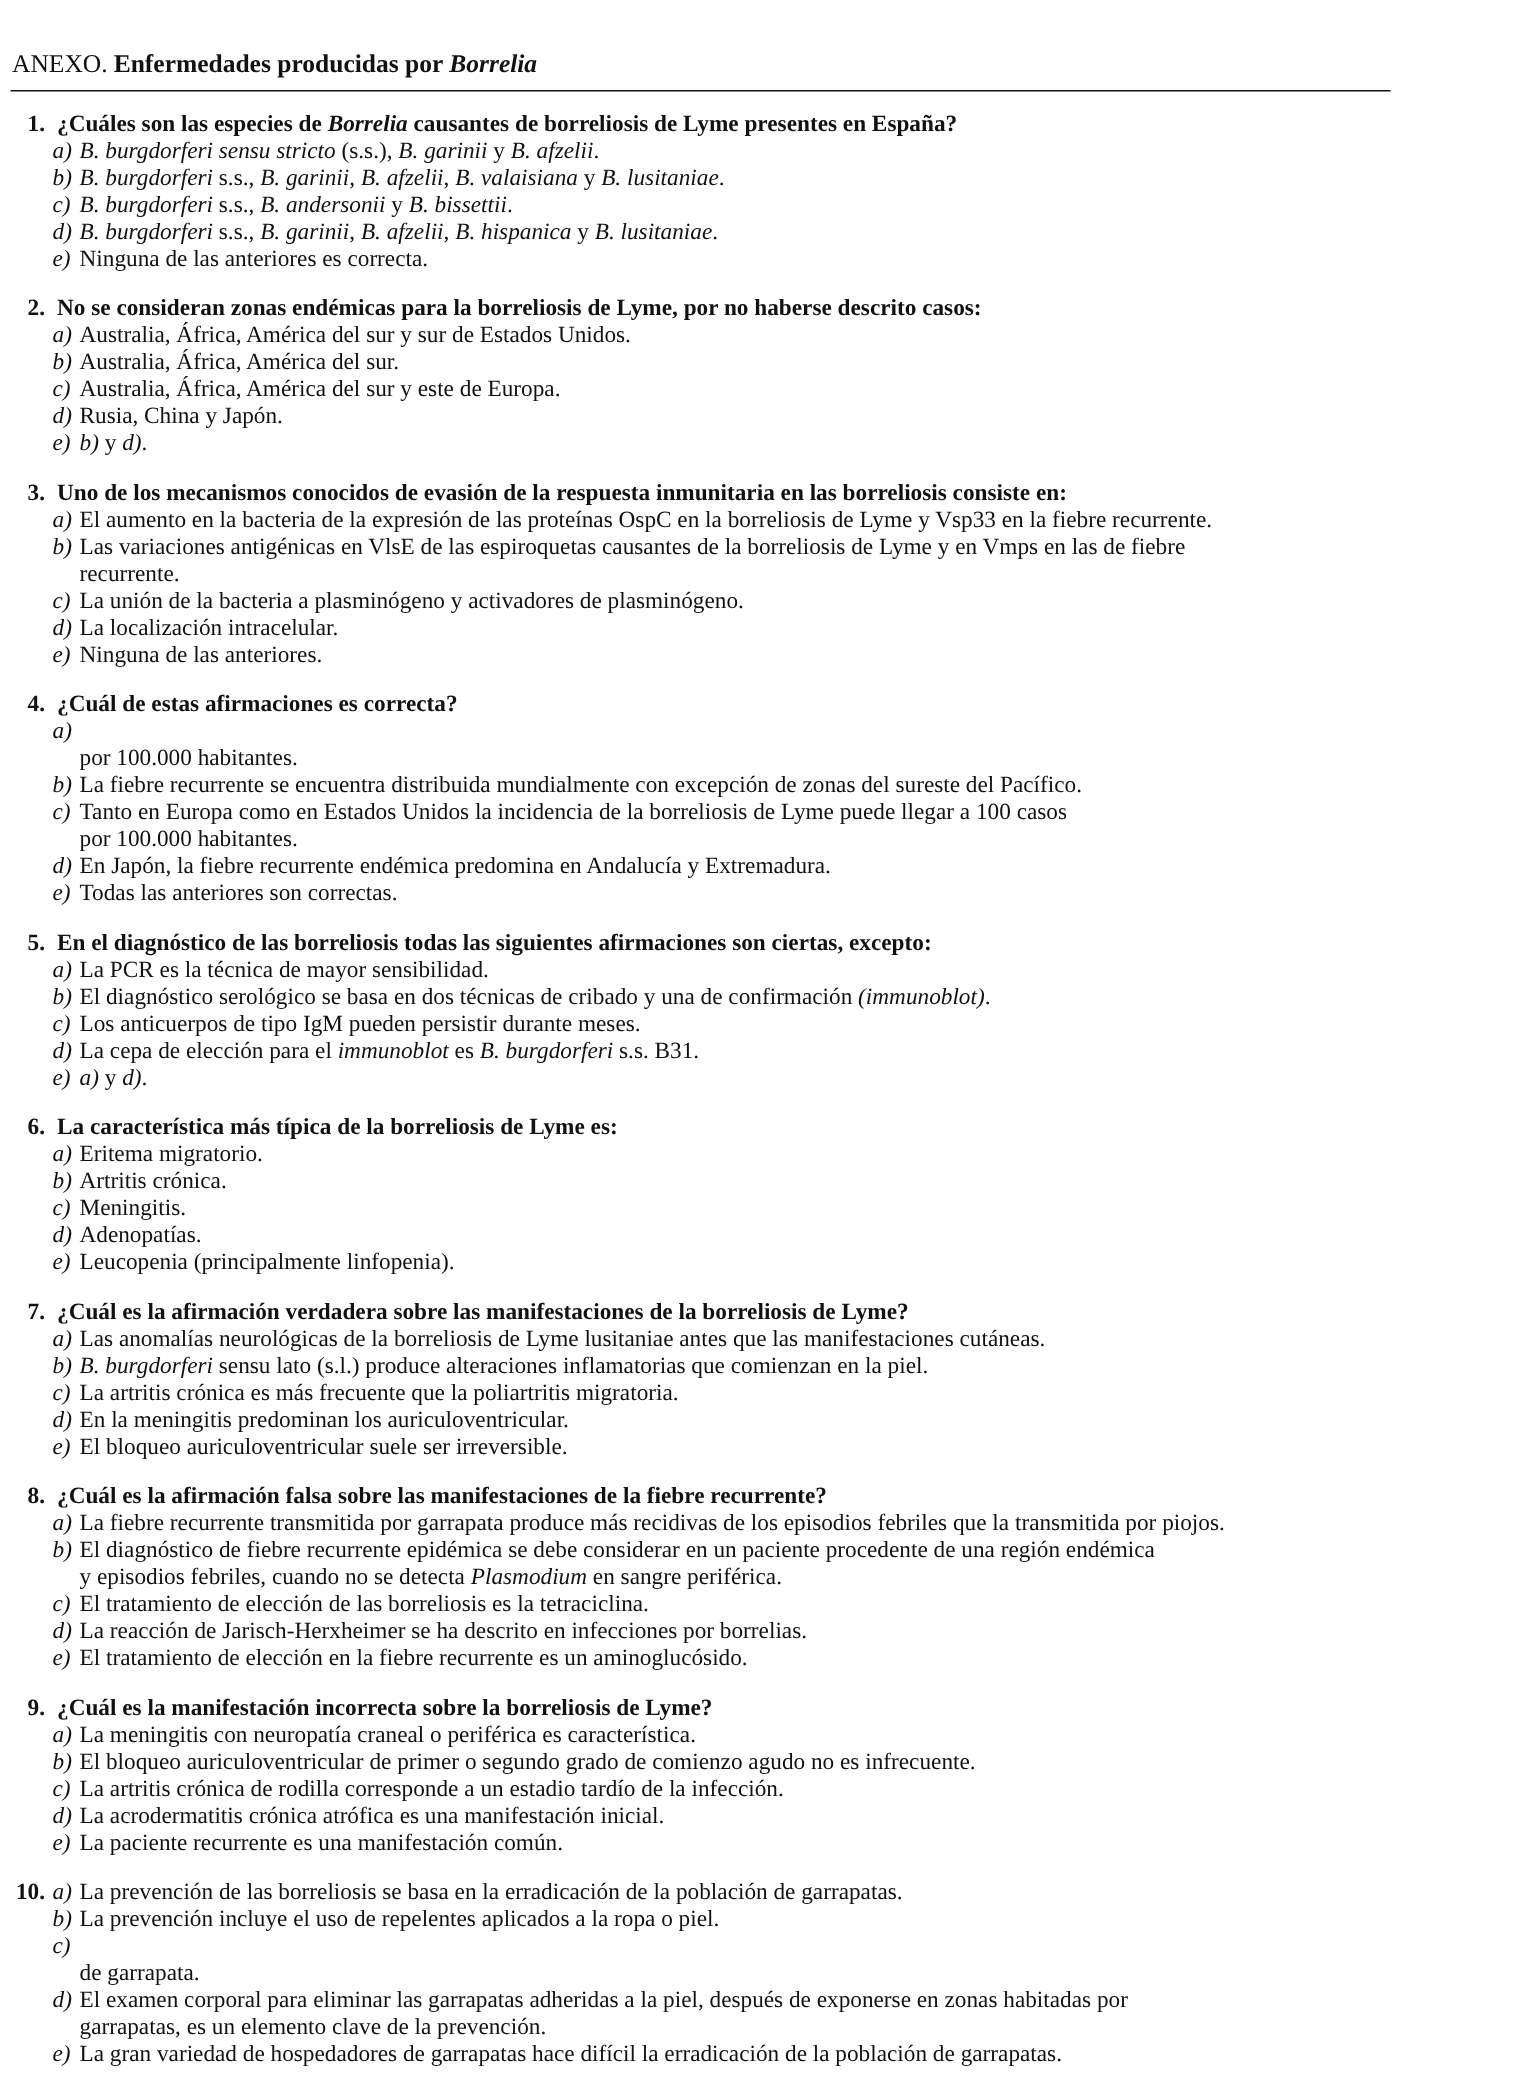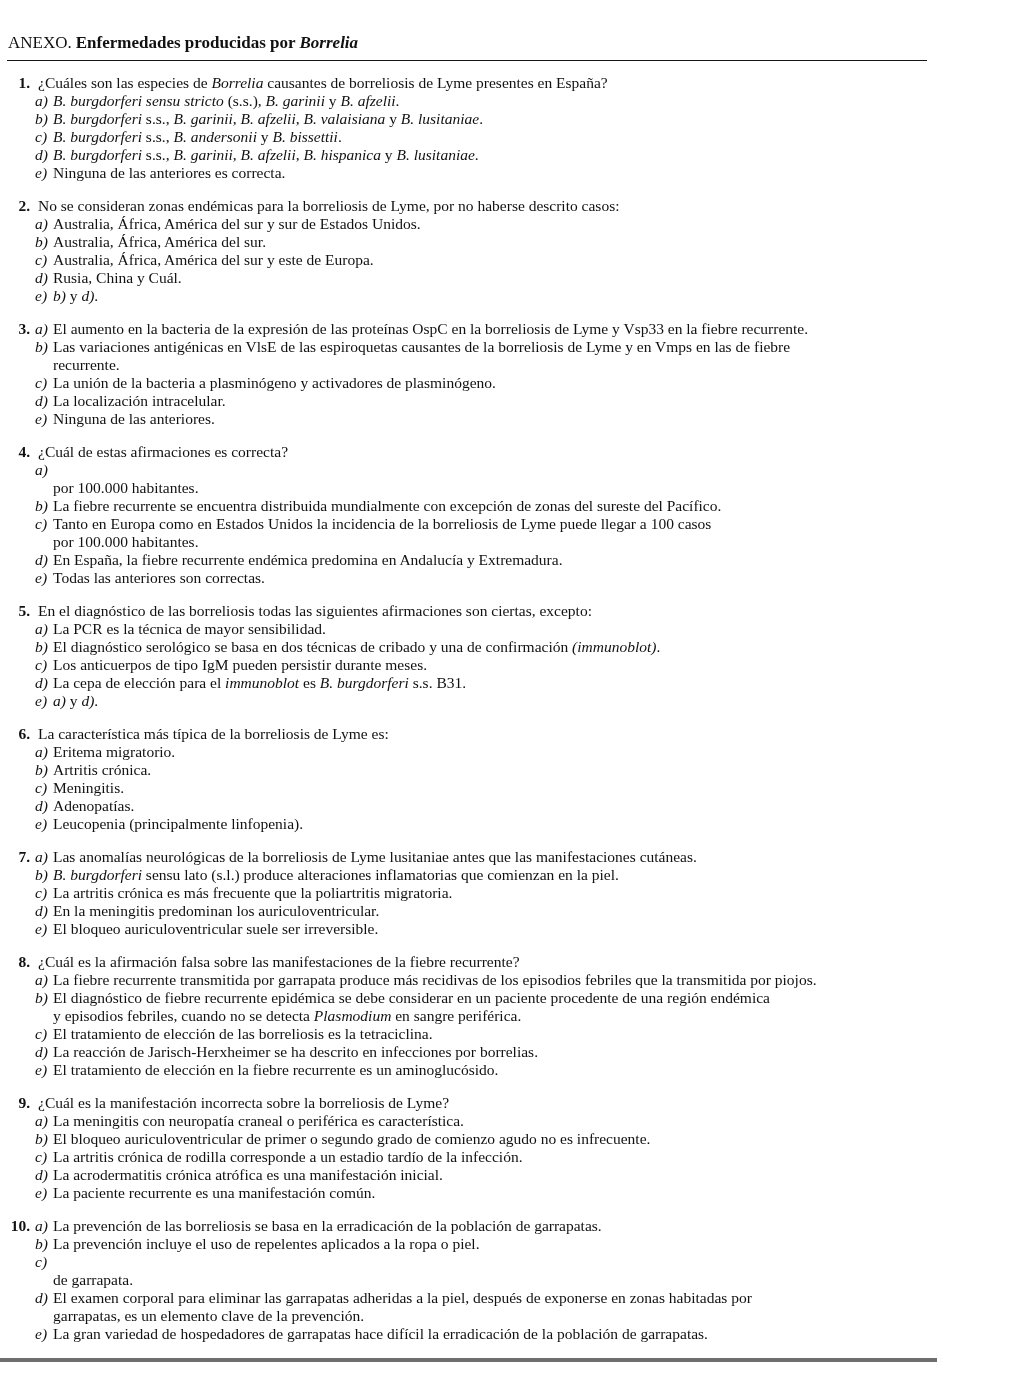--- a/index.html
+++ b/index.html
@@ -43,21 +43,21 @@
     margin: 0 0 15px 0;
   }
   .qnum {
     width: 23px;
     min-width: 23px;
     text-align: right;
     margin-right: 8px;
     font-weight: bold;
   }
   .qbody { flex: 1; min-width: 0; }
-  .qprompt { font-weight: normal; }
+  .qprompt { font-weight: bold; }
   .option { display: flex; }
   .olabel {
     width: 18px;
     min-width: 18px;
     margin-left: -3px;
     font-style: italic;
   }
   .otext { flex: 1; min-width: 0; }
   .bottom-rule {
     border: none;
@@ -123,34 +123,35 @@
     <div class="otext"><span>Australia, África, América del sur.</span></div>
   </div>
 
   <div class="option">
     <div class="olabel">c)</div>
     <div class="otext"><span>Australia, África, América del sur y este de Europa.</span></div>
   </div>
 
   <div class="option">
     <div class="olabel">d)</div>
-    <div class="otext"><span>Rusia, China y Cuál.</span></div>
+    <div class="otext"><span>Rusia, China y Japón.</span></div>
   </div>
 
   <div class="option">
     <div class="olabel">e)</div>
     <div class="otext"><span class="i">b)</span><span> y </span><span class="i">d)</span><span>.</span></div>
   </div>
 </div>
     </div>
   </div>
 
   <div class="question">
     <div class="qnum">3.</div>
     <div class="qbody">
+      <div class="qprompt"><span>Uno de los mecanismos conocidos de evasión de la respuesta inmunitaria en las borreliosis consiste en:</span></div>
       <div class="options">
   <div class="option">
     <div class="olabel">a)</div>
     <div class="otext"><span>El aumento en la bacteria de la expresión de las proteínas OspC en la borreliosis de Lyme y Vsp33 en la fiebre recurrente.</span></div>
   </div>
 
   <div class="option">
     <div class="olabel">b)</div>
     <div class="otext"><span>Las variaciones antigénicas en VlsE de las espiroquetas causantes de la borreliosis de Lyme y en Vmps en las de fiebre</span><br><span>recurrente.</span></div>
   </div>
@@ -188,21 +189,21 @@
     <div class="otext"><span>La fiebre recurrente se encuentra distribuida mundialmente con excepción de zonas del sureste del Pacífico.</span></div>
   </div>
 
   <div class="option">
     <div class="olabel">c)</div>
     <div class="otext"><span>Tanto en Europa como en Estados Unidos la incidencia de la borreliosis de Lyme puede llegar a 100 casos</span><br><span>por 100.000 habitantes.</span></div>
   </div>
 
   <div class="option">
     <div class="olabel">d)</div>
-    <div class="otext"><span>En España, la fiebre recurrente endémica predomina en Andalucía y Extremadura.</span></div>
+    <div class="otext"><span>En Japón, la fiebre recurrente endémica predomina en Andalucía y Extremadura.</span></div>
   </div>
 
   <div class="option">
     <div class="olabel">e)</div>
     <div class="otext"><span>Todas las anteriores son correctas.</span></div>
   </div>
 </div>
     </div>
   </div>
 
@@ -268,20 +269,21 @@
     <div class="olabel">e)</div>
     <div class="otext"><span>Leucopenia (principalmente linfopenia).</span></div>
   </div>
 </div>
     </div>
   </div>
 
   <div class="question">
     <div class="qnum">7.</div>
     <div class="qbody">
+      <div class="qprompt"><span>¿Cuál es la afirmación verdadera sobre las manifestaciones de la borreliosis de Lyme?</span></div>
       <div class="options">
   <div class="option">
     <div class="olabel">a)</div>
     <div class="otext"><span>Las anomalías neurológicas de la borreliosis de Lyme lusitaniae antes que las manifestaciones cutáneas.</span></div>
   </div>
 
   <div class="option">
     <div class="olabel">b)</div>
     <div class="otext"><span class="i">B. burgdorferi</span><span> sensu lato (s.l.) produce alteraciones inflamatorias que comienzan en la piel.</span></div>
   </div>

